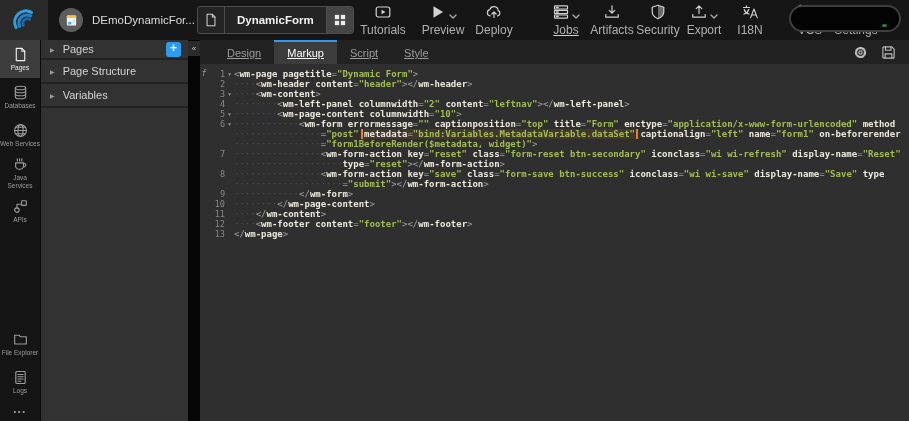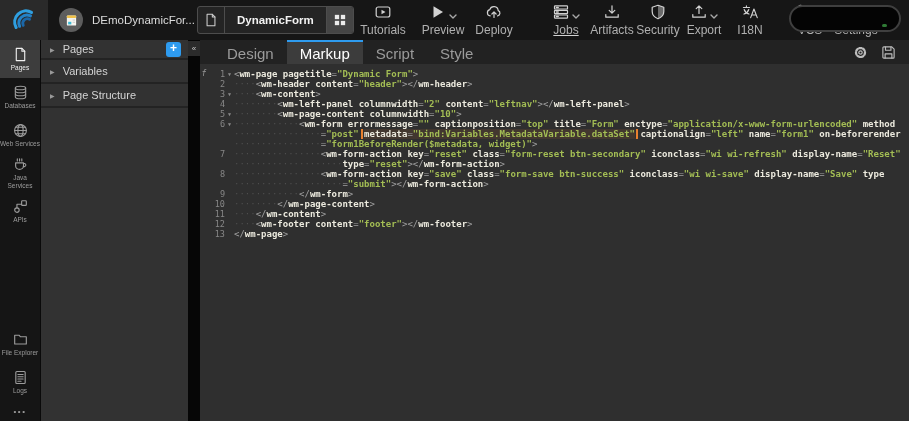--- a/index.html
+++ b/index.html
@@ -61,22 +61,22 @@
   .sect-caret{color:#9a9a9a;font-size:6px;margin-right:8px;}
   .plus-btn{width:15px;height:15px;background:#2e9bef;border-radius:3px;color:#fff;font-size:12px;line-height:13px;
             text-align:center;margin-left:auto;cursor:pointer;font-weight:bold;}
 
   .splitter{width:12px;background:#060606;flex:none;position:relative;cursor:col-resize;}
   .collapse-btn{position:absolute;top:1px;left:0;width:12px;height:15px;background:#2b2b2b;color:#c8c8c8;
                 font-size:8px;display:flex;align-items:center;justify-content:center;cursor:pointer;}
 
   .editor{flex:1;display:flex;flex-direction:column;background:#2f2f2f;min-width:0;}
   .tabbar{height:24px;background:#222222;display:flex;align-items:stretch;padding-left:14px;flex:none;}
-  .etab{padding:0 13px;display:flex;align-items:center;font-size:15px;color:#9b9b9b;cursor:pointer;
-        border-top:2px solid transparent;}
+  .etab{padding:0 13px;display:flex;align-items:center;font-size:11px;color:#9b9b9b;cursor:pointer;
+        border-top:2px solid transparent;text-decoration:underline;}
   .etab.active{background:#3c3c3c;color:#ffffff;border-top-color:#2e9bef;}
   .tab-actions{margin-left:auto;display:flex;align-items:center;gap:13px;padding-right:13px;color:#bdbdbd;}
   .tab-actions svg{width:15px;height:15px;cursor:pointer;}
 
   .code{flex:1;padding-top:5px;font-family:"DejaVu Sans Mono",monospace;font-size:9px;font-weight:700;overflow:hidden;}
   .code-row{display:flex;height:10px;line-height:10px;white-space:pre;}
   .gut{width:34px;flex:none;display:flex;color:#878787;font-size:8.5px;font-weight:400;}
   .gmark{width:8px;text-align:center;color:#9a9a9a;font-style:italic;font-size:8px;}
   .gnum{flex:1;text-align:right;}
   .gfold{width:9px;text-align:center;color:#8a8a8a;font-size:5px;line-height:11px;}
@@ -359,25 +359,25 @@
       </div>
 
     <div class="panel">
         <div class="sect">
           <span class="sect-caret">▶</span>
           <span>Pages</span>
           <span class="plus-btn">+</span>
         </div>
         <div class="sect">
           <span class="sect-caret">▶</span>
-          <span>Variables</span>
+          <span>Page Structure</span>
         </div>
         <div class="sect">
           <span class="sect-caret">▶</span>
-          <span>Page Structure</span>
+          <span>Variables</span>
         </div>
       </div>
 
     <div class="splitter">
       <span class="collapse-btn">«</span>
     </div>
 
     <div class="editor">
       <div class="tabbar">
 

